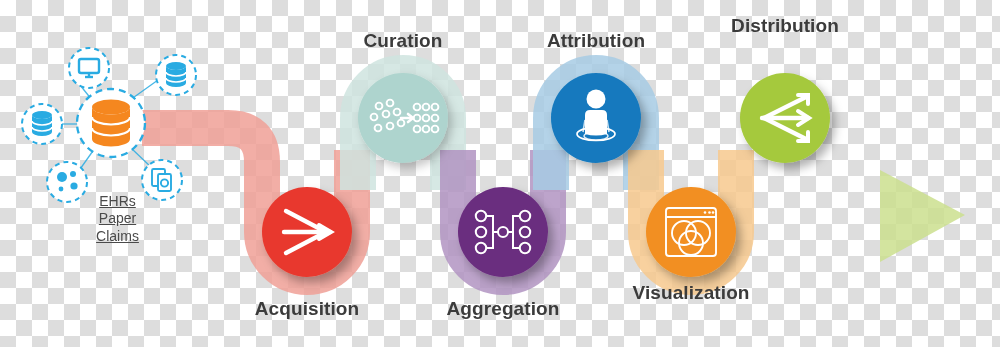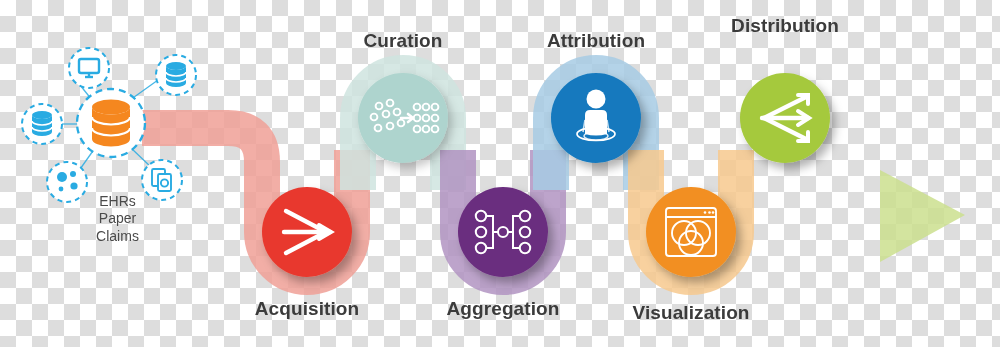--- a/index.html
+++ b/index.html
@@ -27,21 +27,21 @@
     transform:translateX(-50%);
   }
   #sources-list{
     position:absolute;
     left:10px;top:193px;width:215px;
     text-align:center;
     font-size:14px;
     line-height:17.4px;
     color:#4a4a4a;
   }
-  #sources-list div{white-space:nowrap;}
+  #sources-list div{white-space:nowrap;text-decoration:underline;}
 </style>
 </head>
 <body>
 
 <div id="stage">
 
   <svg id="flow" viewBox="0 0 1000 347" width="1000" height="347">
     <defs>
       <filter id="dropsh" x="-50%" y="-50%" width="220%" height="220%">
         <feDropShadow dx="5" dy="6" stdDeviation="5" flood-color="#000" flood-opacity="0.30"></feDropShadow>
@@ -223,21 +223,21 @@
         <path d="M 798 111 L 809 118 L 798 125" stroke-width="4"></path>
       </g>
     </g>
   </svg>
 
   <div class="node-label" style="left:403px;top:30px;">Curation</div>
   <div class="node-label" style="left:596px;top:30px;">Attribution</div>
   <div class="node-label" style="left:785px;top:15px;">Distribution</div>
   <div class="node-label" style="left:307px;top:298px;">Acquisition</div>
   <div class="node-label" style="left:503px;top:298px;">Aggregation</div>
-  <div class="node-label" style="left:691px;top:302px;">Visualization</div>
+  <div class="node-label" style="left:691px;top:282px;">Visualization</div>
 
   <div id="sources-list">
     <div>EHRs</div>
     <div>Paper</div>
     <div>Claims</div>
   </div>
 
 </div>
 
 </body></html>

